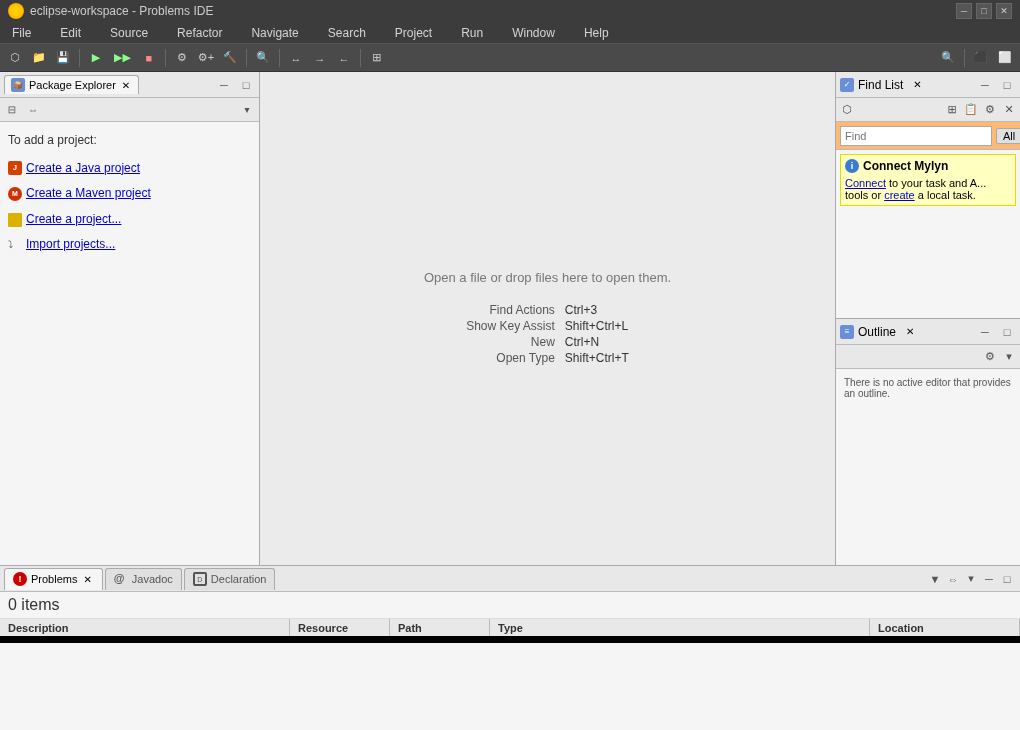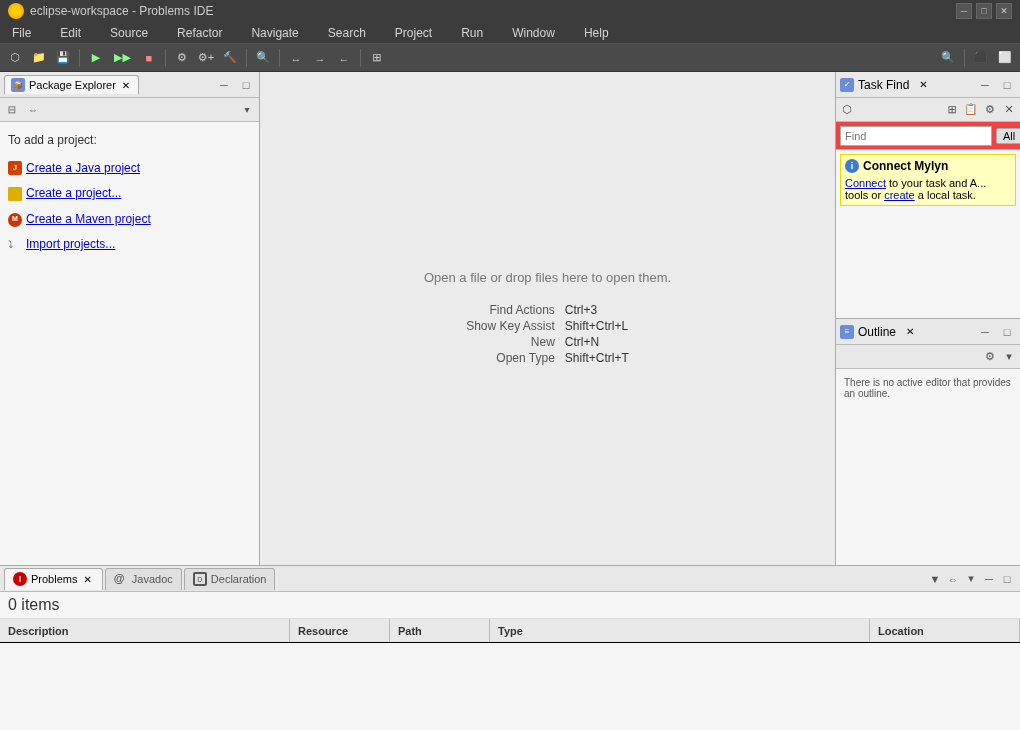--- a/index.html
+++ b/index.html
@@ -254,21 +254,21 @@
     .right-panel-toolbar {
       background: #e8e8e8;
       height: 24px;
       display: flex;
       align-items: center;
       padding: 0 2px;
       gap: 1px;
       border-bottom: 1px solid #bbb;
     }
     .find-bar {
-      background: #ef4444;
+      background: #fdba74;
       height: 28px;
       display: flex;
       align-items: center;
       padding: 2px 4px;
       gap: 4px;
       border-bottom: 1px solid #bbb;
     }
     .find-input {
       flex: 1;
       height: 20px;
@@ -352,21 +352,21 @@
     }
     .items-count {
       padding: 4px 8px;
       font-size: 16px;
       color: #333;
       border-bottom: 1px solid #ddd;
     }
     .table-header {
       display: flex;
       background: #e8e8e8;
-      border-bottom: 1px solid #000000;
+      border-bottom: 7px solid #000000;
       height: 24px;
     }
     .table-col-header {
       padding: 4px 8px;
       font-size: 11px;
       font-weight: bold;
       border-right: 1px solid #bbb;
       color: #333;
       display: flex;
       align-items: center;
@@ -525,26 +525,26 @@
         <div class="panel-tb-btn">▾</div>
       </div>
 
       <div class="panel-content">
         <div style="margin-bottom:6px;">To add a project:</div>
         <div style="display:flex; align-items:center; gap:4px; margin-bottom:4px;">
           <div class="java-icon">J</div>
           <span class="create-link">Create a Java project</span>
         </div>
         <div style="display:flex; align-items:center; gap:4px; margin-bottom:4px;">
+          <div class="maven-icon">M</div>
+          <span class="create-link">Create a Maven project</span>
+        </div>
+        <div style="display:flex; align-items:center; gap:4px; margin-bottom:4px;">
           <div style="width:14px;height:14px;background:#dcb000;border-radius:1px;"></div>
           <span class="create-link">Create a project...</span>
-        </div>
-        <div style="display:flex; align-items:center; gap:4px; margin-bottom:4px;">
-          <div class="maven-icon">M</div>
-          <span class="create-link">Create a Maven project</span>
         </div>
         <div style="display:flex; align-items:center; gap:4px; margin-bottom:4px;">
           <div style="width:14px;height:14px;color:#555;font-size:10px;display:flex;align-items:center;">⤵</div>
           <span class="create-link">Import projects...</span>
         </div>
       </div>
     </div>
 
     <div id="center-panel">
       <div id="editor-area-controls">
@@ -574,21 +574,21 @@
         </tbody>
           </table>
       </div>
     </div>
 
     <div id="right-panel">
 
       <div id="task-list-panel">
         <div class="right-panel-header">
           <div class="panel-header-icon">✓</div>
-          <span>Task Find</span>
+          <span>Find List</span>
           <span class="panel-tab-close" style="margin-left:4px;">✕</span>
           <div class="spacer"></div>
           <div class="right-mini-btn">─</div>
           <div class="right-mini-btn">□</div>
         </div>
 
         <div class="right-panel-toolbar">
           <div class="right-mini-btn">⬡</div>
           <div class="spacer"></div>
           <div class="right-mini-btn">⊞</div>

